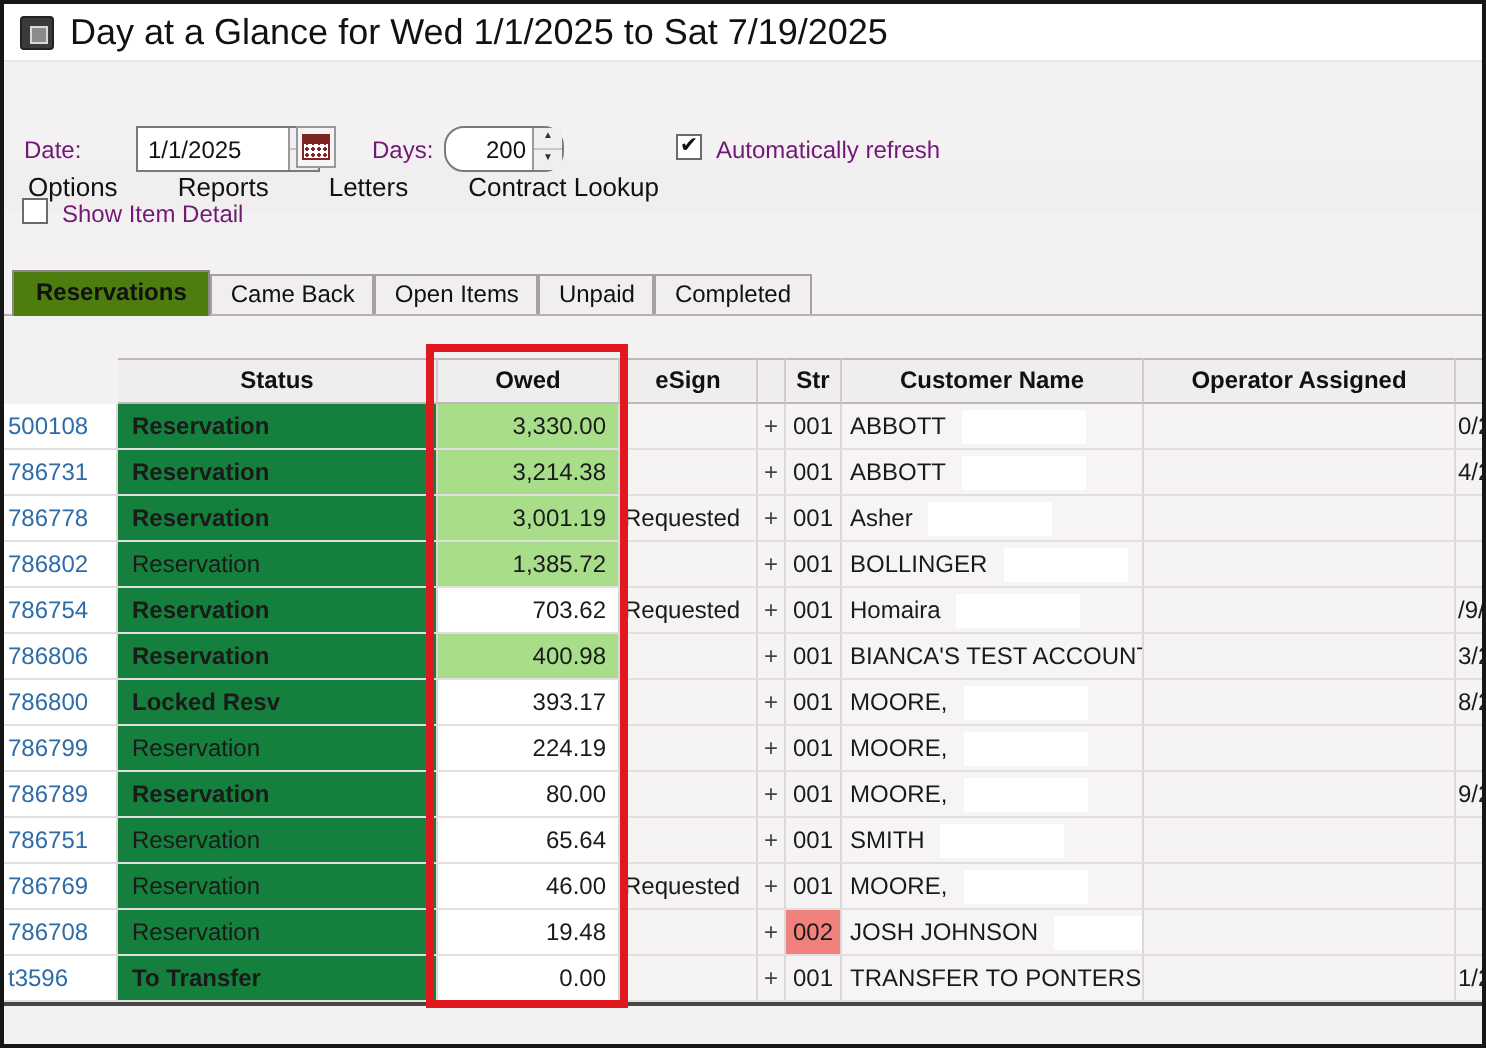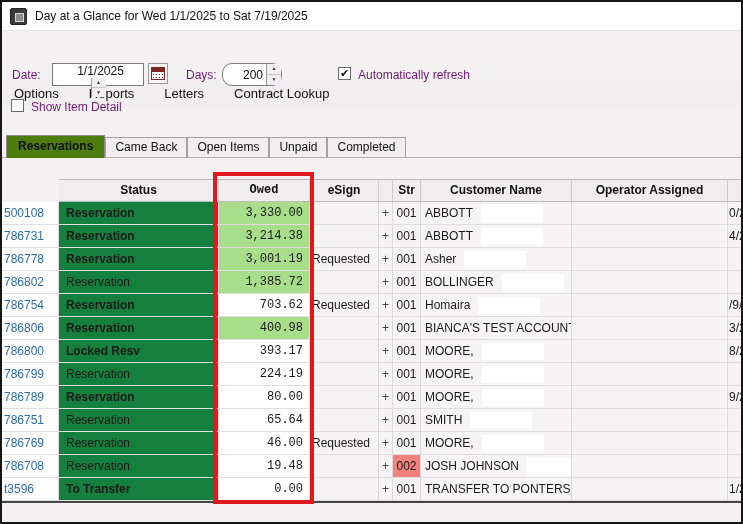--- a/index.html
+++ b/index.html
@@ -3,21 +3,21 @@
 <meta charset="utf-8">
 <style>
   * { margin:0; padding:0; box-sizing:border-box; }
   body { width:743px; height:524px; font-family:"Liberation Sans","DejaVu Sans",sans-serif; background:#fff; }
   .window { position:relative; width:743px; height:524px; border:2px solid #161616; background:#f4f1f3; overflow:hidden; }
 
   
   .titlebar { position:absolute; top:0; left:0; right:0; height:29px; background:#ffffff; display:flex; align-items:center; padding-left:8px; gap:8px; border-bottom:1px solid #e9e6e8; }
   .app-icon { width:17px; height:17px; background:#3b3b3b; border:1px solid #222; border-radius:2px; position:relative; }
   .app-icon::after { content:""; position:absolute; right:2px; bottom:2px; width:7px; height:7px; background:#8b8b8b; border:1px solid #d9d9d9; }
-  .window-title { font-size:12px; color:#111; }
+  .window-title { font-size:18px; color:#111; }
 
   
   .menubar { position:absolute; top:30px; left:0; right:0; height:26px; background:#f1eef0; display:flex; align-items:center; padding-left:12px; gap:30px;margin-top:48px; }
   .menu-item { font-size:13px; color:#111; cursor:default; }
 
   
   .controls { position:absolute; top:56px; left:0; right:0; height:77px; }
   .lbl { position:absolute; font-size:12px; color:#701a75; }
   .textbox { position:absolute; height:23px; background:#fff; border:1px solid #7a7a7a; font-size:12px; color:#111; display:flex; align-items:center; }
   .textbox .tval { flex:1; padding-left:5px; }
@@ -36,21 +36,21 @@
   .tabstrip { position:absolute; top:133px; left:0; right:0; height:23px; padding-left:4px; display:flex; align-items:flex-end; border-bottom:1px solid #b6b2b4; }
   .tab { font-size:12px; color:#111; border:1px solid #a5a1a3; border-bottom:none; background:#f1eef0; padding:2px 9px 3px 9px; height:20px; }
   .tab.active { font-weight:bold; background:#4d7c0f; border-color:#8d898b; padding:3px 11px 4px 11px; height:23px; margin-bottom:-1px; }
 
   
   .grid { position:absolute; top:177px; left:0; width:743px; }
   .hrow, .row { display:flex; height:23px; }
   .hcell { background:#efedee; border-top:1px solid #bdb9bb; border-bottom:1px solid #bdb9bb; border-right:1px solid #cfcbcd; font-size:12px; font-weight:bold; color:#111; text-align:center; line-height:21px; overflow:hidden; white-space:nowrap; }
   .hcell.c-contract { text-align:left; padding-left:17px;margin-top:40px; }
   .cell { font-size:12px; color:#1a1a1a; line-height:22px; border-bottom:1px solid #e2dee0; border-right:1px solid #dcd8da; overflow:hidden; white-space:nowrap; }
-  .c-contract { width:57px; } .c-status { width:160px; } .c-owed { width:91px;font-family:Liberation Mono, monospace; }
+  .c-contract { width:57px; } .c-status { width:160px; } .c-owed { width:91px; }
   .c-esign { width:69px; } .c-plus { width:14px; } .c-str { width:28px; }
   .c-customer { width:151px; } .c-operator { width:156px; } .c-extra { width:17px; border-right:none; }
   .cell.c-contract { background:#fff; color:#2e6ca8; padding-left:2px; }
   .cell.c-status { background:#15803d; padding-left:7px; }
   .row.bold .cell.c-status { font-weight:bold; }
   .cell.c-owed { background:#fff; text-align:right; padding-right:6px; }
   .cell.c-owed.green { background:#a8dd8a; }
   .cell.c-esign { background:#f6f3f5; padding-left:2px; }
   .cell.c-plus { background:#f6f3f5; text-align:center; color:#444; }
   .cell.c-str { background:#f6f3f5; text-align:center; }
@@ -76,21 +76,21 @@
 
   <div class="menubar">
       <div class="menu-item">Options</div>
       <div class="menu-item">Reports</div>
       <div class="menu-item">Letters</div>
       <div class="menu-item">Contract Lookup</div>
     </div>
 
   <div class="controls">
     <div class="lbl" style="left:10px; top:10px;">Date:</div>
-    <div class="textbox" style="left:50px; top:5px; width:92px;flex-direction:column;">
+    <div class="textbox" style="left:66px; top:5px; width:92px;">
       <div class="tval">1/1/2025</div>
       <div class="spin">
           <div>▲</div>
           <div>▼</div>
         </div>
     </div>
     <div class="cal-btn" style="left:146px; top:5px;">
       <div class="cal-icon"></div>
     </div>
     <div class="lbl" style="left:184px; top:10px;">Days:</div>

